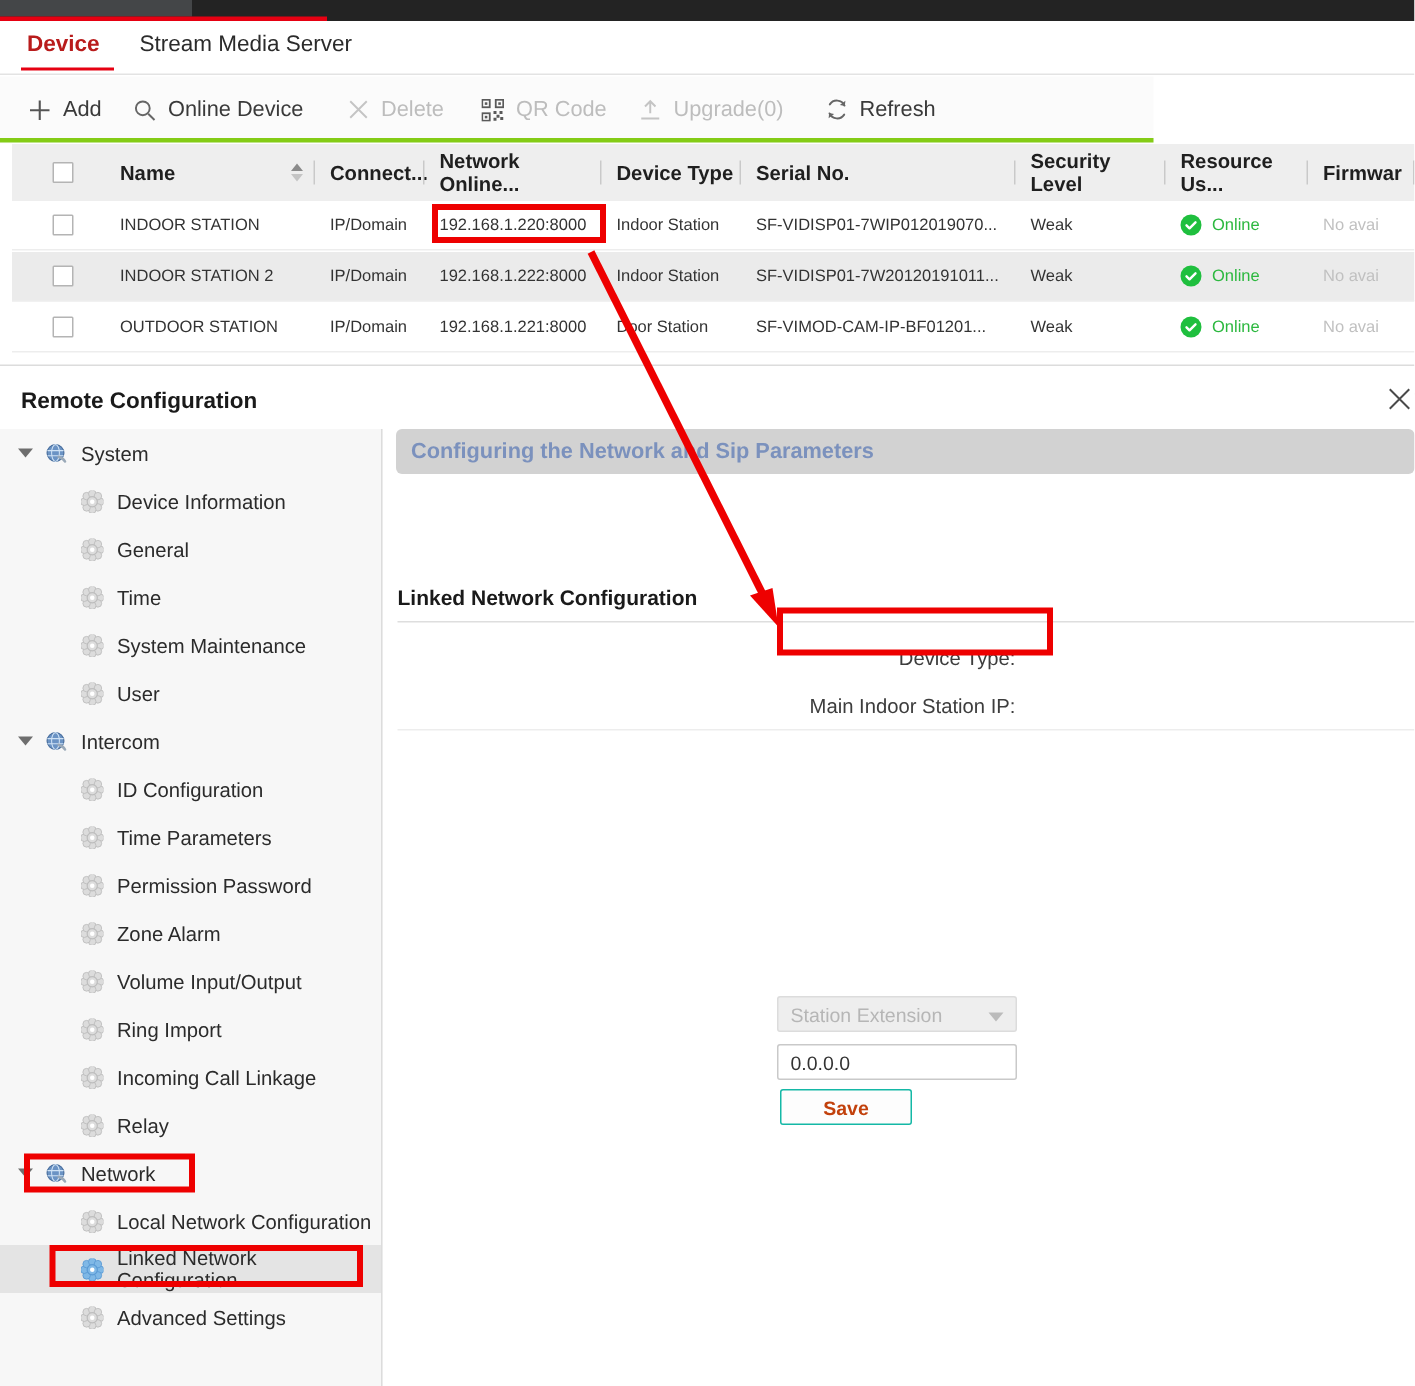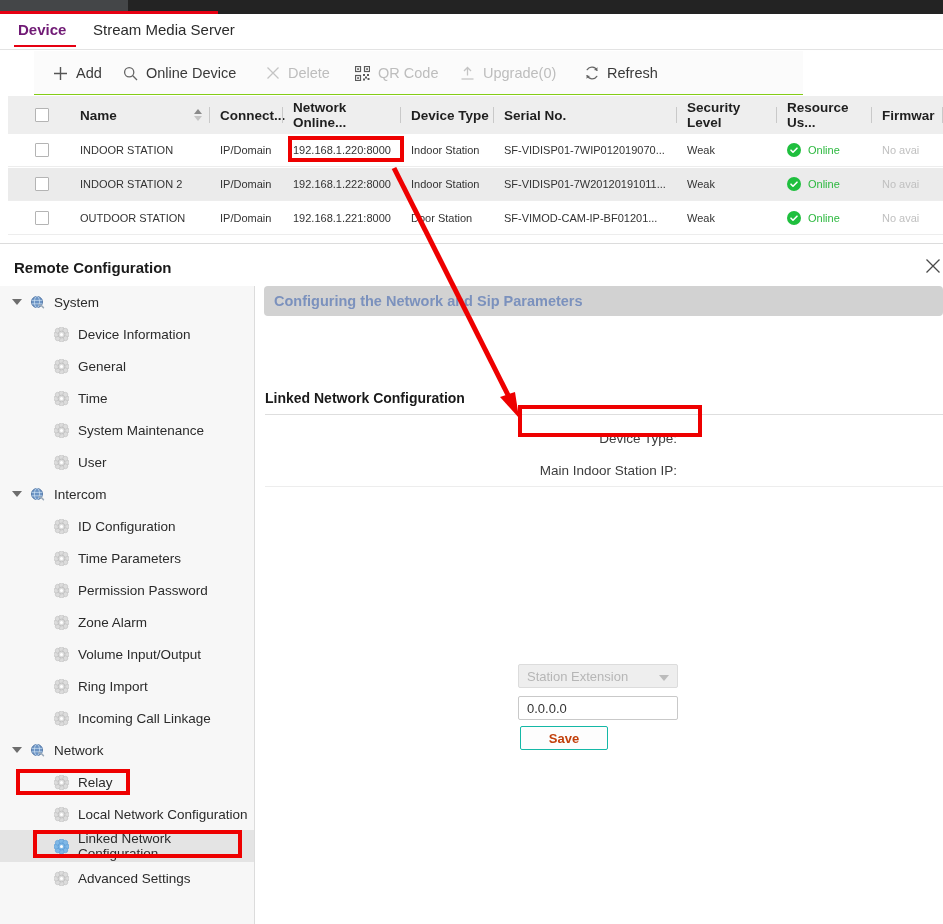--- a/index.html
+++ b/index.html
@@ -12,26 +12,26 @@
   #app { position: relative; width: 943px; height: 924px; }
 
   
   .topbar { position: absolute; left:0; top:0; width:943px; height:14px; background:#232323; }
   .topbar-active-tab { position:absolute; left:0; top:0; width:128px; height:11px; background:#444648; }
   .topbar-active-underline { position:absolute; left:0; top:11px; width:218px; height:3px; background:#e60012; }
 
   
   .tabstrip { position:absolute; left:0; top:14px; width:943px; height:36px; background:#ffffff; border-bottom:1px solid #e3e3e3; }
   .tab { position:absolute; top:7px; font-size:15px; color:#2b2b2b; }
-  .tab.active { left:18px; font-weight:bold; color:#701a75; }
+  .tab.active { left:18px; font-weight:bold; color:#b91c1c; }
   .tab.inactive { left:93px; color:#2b2b2b; }
   .tab-underline { position:absolute; left:14px; top:31px; width:62px; height:2px; background:#e60012; }
 
   
-  .toolbar { position:absolute; left:0; top:51px; width:769px; height:44px; background:#fbfbfb; border-bottom:1px solid #84cc16;margin-left:34px; }
+  .toolbar { position:absolute; left:0; top:51px; width:769px; height:44px; background:#fbfbfb; border-bottom:3px solid #84cc16; }
   .tb-item { position:absolute; top:10px; height:24px; display:flex; align-items:center; gap:7px; font-size:14.5px; color:#3a3a3a; cursor:pointer; }
   .tb-item.disabled { color:#bdbdbd; cursor:default; }
   .tb-ico { width:17px; height:17px; display:inline-flex; align-items:center; justify-content:center; }
   .tb-ico svg { display:block; }
 
   
   .table-wrap { position:absolute; left:0; top:96px; width:943px; height:147px; background:#fff; }
   .thead { position:absolute; left:8px; top:0; width:935px; height:38px; background:#eeeeee; display:flex; align-items:center; }
   .th { font-size:13.5px; font-weight:bold; color:#1f1f1f; position:relative; height:38px; display:flex; align-items:center; padding-left:10px; flex:0 0 auto; }
   .th-sep { position:absolute; right:0; top:11px; width:1px; height:16px; background:#c9c9c9; }
@@ -501,48 +501,48 @@
                 <circle cx="2.20" cy="7.50" r="2.5" fill="#dcdcdc" stroke="#bdbdbd" stroke-width="0.6"></circle>
                 <circle cx="3.75" cy="3.75" r="2.5" fill="#dcdcdc" stroke="#bdbdbd" stroke-width="0.6"></circle>
                 <circle cx="7.50" cy="2.20" r="2.5" fill="#dcdcdc" stroke="#bdbdbd" stroke-width="0.6"></circle>
                 <circle cx="11.25" cy="3.75" r="2.5" fill="#dcdcdc" stroke="#bdbdbd" stroke-width="0.6"></circle>
                 <circle cx="7.5" cy="7.5" r="3.4" fill="#dcdcdc" stroke="#bdbdbd" stroke-width="0.8"></circle>
                 <circle cx="7.5" cy="7.5" r="1.5" fill="#fff"></circle>
               </svg>
             </span>
             <span>Incoming Call Linkage</span>
           </div>
+          <div class="tnode child">
+            <span class="gear">
+              <svg width="15" height="15" viewBox="0 0 15 15">
+                <circle cx="12.80" cy="7.50" r="2.5" fill="#dcdcdc" stroke="#bdbdbd" stroke-width="0.6"></circle>
+                <circle cx="11.25" cy="11.25" r="2.5" fill="#dcdcdc" stroke="#bdbdbd" stroke-width="0.6"></circle>
+                <circle cx="7.50" cy="12.80" r="2.5" fill="#dcdcdc" stroke="#bdbdbd" stroke-width="0.6"></circle>
+                <circle cx="3.75" cy="11.25" r="2.5" fill="#dcdcdc" stroke="#bdbdbd" stroke-width="0.6"></circle>
+                <circle cx="2.20" cy="7.50" r="2.5" fill="#dcdcdc" stroke="#bdbdbd" stroke-width="0.6"></circle>
+                <circle cx="3.75" cy="3.75" r="2.5" fill="#dcdcdc" stroke="#bdbdbd" stroke-width="0.6"></circle>
+                <circle cx="7.50" cy="2.20" r="2.5" fill="#dcdcdc" stroke="#bdbdbd" stroke-width="0.6"></circle>
+                <circle cx="11.25" cy="3.75" r="2.5" fill="#dcdcdc" stroke="#bdbdbd" stroke-width="0.6"></circle>
+                <circle cx="7.5" cy="7.5" r="3.4" fill="#dcdcdc" stroke="#bdbdbd" stroke-width="0.8"></circle>
+                <circle cx="7.5" cy="7.5" r="1.5" fill="#fff"></circle>
+              </svg>
+            </span>
+            <span>Relay</span>
+          </div>
           <div class="tnode root">
             <span class="caret"></span>
             <span class="gear">
               <svg width="15" height="15" viewBox="0 0 15 15">
                 <circle cx="7" cy="7" r="5.6" fill="#6b93c4" stroke="#4a6f9e" stroke-width="0.8"></circle>
                 <ellipse cx="7" cy="7" rx="2.6" ry="5.6" fill="none" stroke="#cfe2f5" stroke-width="0.7"></ellipse>
                 <path d="M1.6 5.4h10.8M1.6 8.8h10.8" stroke="#cfe2f5" stroke-width="0.7"></path>
                 <path d="M9 9.5c2 0.6 3.6 1.8 4.4 3.2" stroke="#9aa9b8" stroke-width="1.6" fill="none" stroke-linecap="round"></path>
               </svg>
             </span>
             <span>Network</span>
-          </div>
-          <div class="tnode child">
-            <span class="gear">
-              <svg width="15" height="15" viewBox="0 0 15 15">
-                <circle cx="12.80" cy="7.50" r="2.5" fill="#dcdcdc" stroke="#bdbdbd" stroke-width="0.6"></circle>
-                <circle cx="11.25" cy="11.25" r="2.5" fill="#dcdcdc" stroke="#bdbdbd" stroke-width="0.6"></circle>
-                <circle cx="7.50" cy="12.80" r="2.5" fill="#dcdcdc" stroke="#bdbdbd" stroke-width="0.6"></circle>
-                <circle cx="3.75" cy="11.25" r="2.5" fill="#dcdcdc" stroke="#bdbdbd" stroke-width="0.6"></circle>
-                <circle cx="2.20" cy="7.50" r="2.5" fill="#dcdcdc" stroke="#bdbdbd" stroke-width="0.6"></circle>
-                <circle cx="3.75" cy="3.75" r="2.5" fill="#dcdcdc" stroke="#bdbdbd" stroke-width="0.6"></circle>
-                <circle cx="7.50" cy="2.20" r="2.5" fill="#dcdcdc" stroke="#bdbdbd" stroke-width="0.6"></circle>
-                <circle cx="11.25" cy="3.75" r="2.5" fill="#dcdcdc" stroke="#bdbdbd" stroke-width="0.6"></circle>
-                <circle cx="7.5" cy="7.5" r="3.4" fill="#dcdcdc" stroke="#bdbdbd" stroke-width="0.8"></circle>
-                <circle cx="7.5" cy="7.5" r="1.5" fill="#fff"></circle>
-              </svg>
-            </span>
-            <span>Relay</span>
           </div>
           <div class="tnode child">
             <span class="gear">
               <svg width="15" height="15" viewBox="0 0 15 15">
                 <circle cx="12.80" cy="7.50" r="2.5" fill="#dcdcdc" stroke="#bdbdbd" stroke-width="0.6"></circle>
                 <circle cx="11.25" cy="11.25" r="2.5" fill="#dcdcdc" stroke="#bdbdbd" stroke-width="0.6"></circle>
                 <circle cx="7.50" cy="12.80" r="2.5" fill="#dcdcdc" stroke="#bdbdbd" stroke-width="0.6"></circle>
                 <circle cx="3.75" cy="11.25" r="2.5" fill="#dcdcdc" stroke="#bdbdbd" stroke-width="0.6"></circle>
                 <circle cx="2.20" cy="7.50" r="2.5" fill="#dcdcdc" stroke="#bdbdbd" stroke-width="0.6"></circle>
                 <circle cx="3.75" cy="3.75" r="2.5" fill="#dcdcdc" stroke="#bdbdbd" stroke-width="0.6"></circle>

